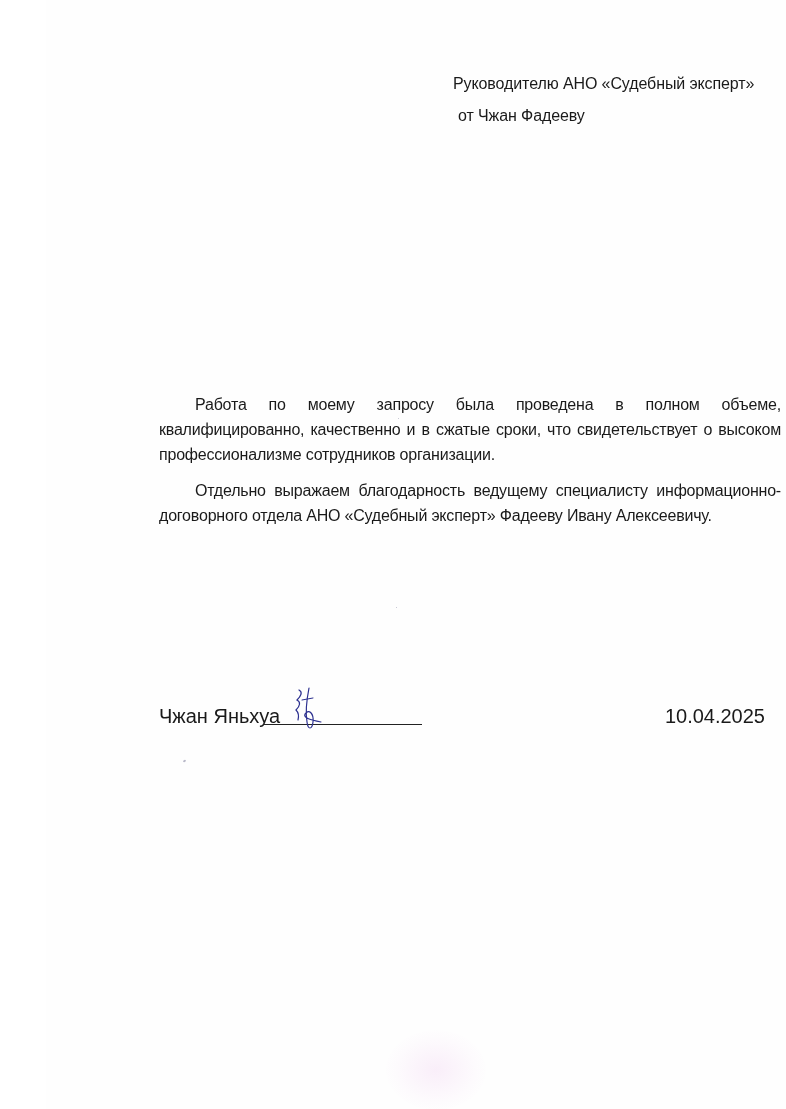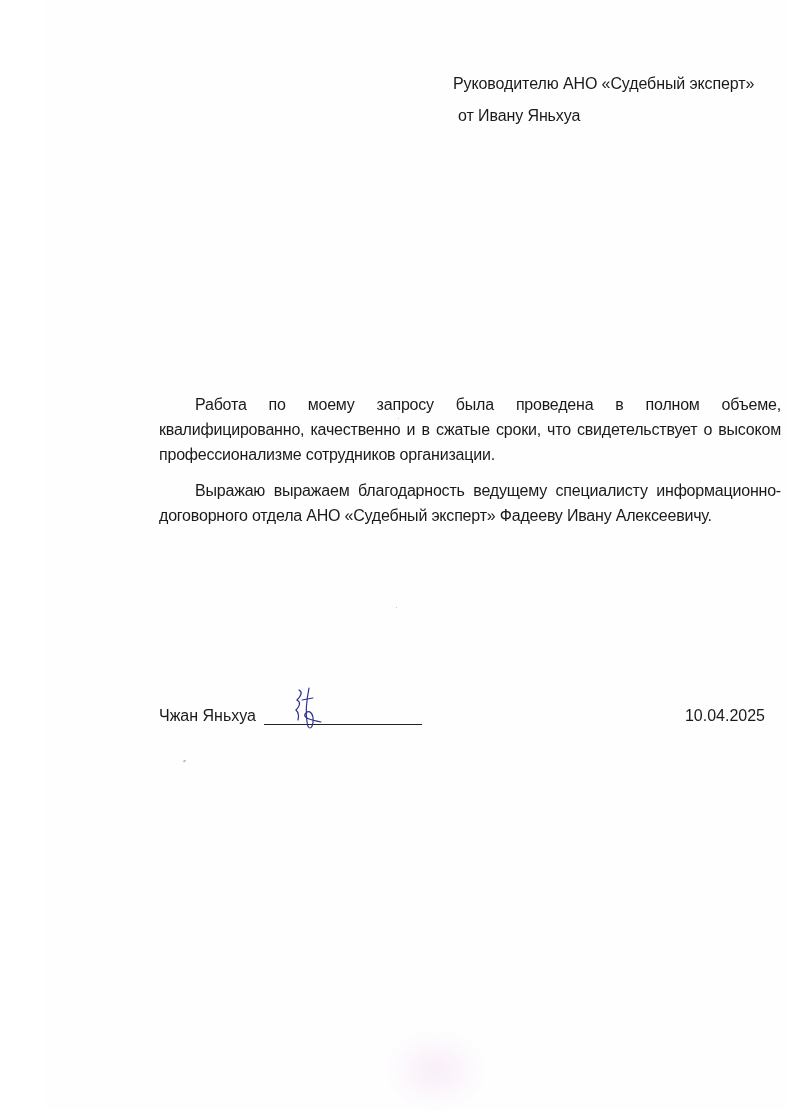--- a/index.html
+++ b/index.html
@@ -58,21 +58,21 @@
     .body-text p {
       margin: 0 0 11px 0;
       text-indent: 36px;
     }
     .signature-row {
       position: absolute;
       left: 113px;
       top: 704px;
       width: 622px;
       height: 30px;
-      font-size: 16px;
+      font-size: 20px;
       line-height: 20px;
     }
     .sig-name {
       position: absolute;
       left: 0;
       top: 2px;
     }
     .sig-line {
       position: absolute;
       left: 105px;
@@ -108,27 +108,27 @@
       background: radial-gradient(ellipse at center, rgba(245,225,245,0.55) 0%, rgba(250,240,250,0.25) 55%, rgba(255,255,255,0) 75%);
     }
   </style>
 </head>
 <body>
 
 <div class="page">
 
   <div class="addressee">
     <div class="line1">Руководителю АНО «Судебный эксперт»</div>
-    <div class="line2">от Ивану Яньхуа</div>
+    <div class="line2">от Чжан Фадееву</div>
   </div>
 
 
   <div class="body-text">
     <p>Работа по моему запросу была проведена в полном объеме, квалифицированно, качественно и в сжатые сроки, что свидетельствует о высоком профессионализме сотрудников организации.</p>
-    <p>Выражаю выражаем благодарность ведущему специалисту информационно-договорного отдела АНО «Судебный эксперт» Фадееву Ивану Алексеевичу.</p>
+    <p>Отдельно выражаем благодарность ведущему специалисту информационно-договорного отдела АНО «Судебный эксперт» Фадееву Ивану Алексеевичу.</p>
   </div>
 
   <div class="signature-row">
     <span class="sig-name">Чжан Яньхуа</span>
     <div class="sig-line"></div>
     <svg class="sig-scribble" viewBox="0 0 50 48">
       <path d="M14 4 C18 6, 16 10, 12 14 C16 16, 15 20, 11 24 C13 26, 14 30, 13 34" fill="none" stroke="#2b2f8f" stroke-width="1.2" stroke-linecap="round"></path>
       <path d="M24 2 C22 12, 20 24, 22 36 C23 44, 27 44, 28 36 C29 28, 24 22, 20 28 C18 32, 26 34, 36 36" fill="none" stroke="#2b2f8f" stroke-width="1.2" stroke-linecap="round"></path>
       <path d="M17 14 L28 12" fill="none" stroke="#2b2f8f" stroke-width="1" stroke-linecap="round"></path>
     </svg>

